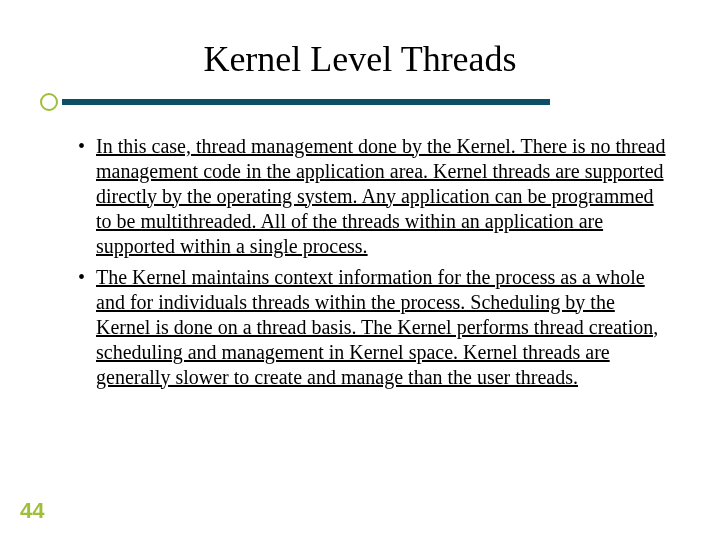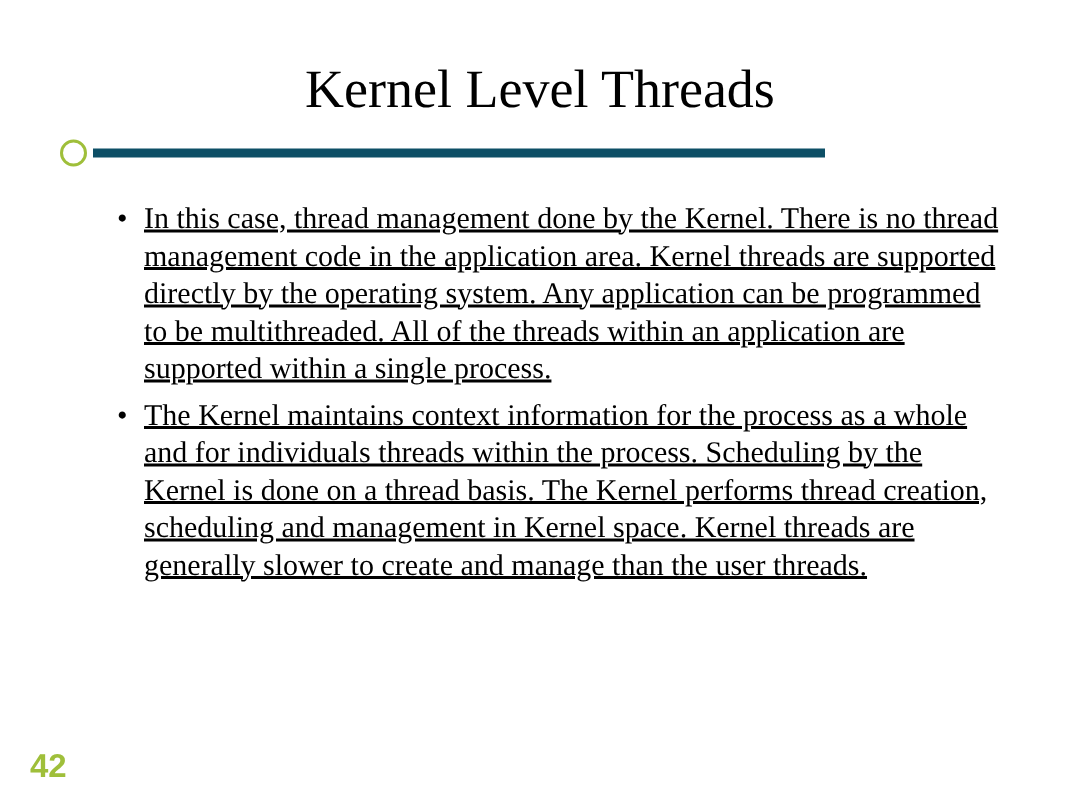--- a/index.html
+++ b/index.html
@@ -26,14 +26,14 @@
   <div class="rule-area">
     <span class="rule-dot"></span>
     <span class="rule-line"></span>
   </div>
   <div class="body">
     <ul class="bullet-list">
       <li>In this case, thread management done by the Kernel. There is no thread management code in the application area. Kernel threads are supported directly by the operating system. Any application can be programmed to be multithreaded. All of the threads within an application are supported within a single process.</li>
       <li>The Kernel maintains context information for the process as a whole and for individuals threads within the process. Scheduling by the Kernel is done on a thread basis. The Kernel performs thread creation, scheduling and management in Kernel space. Kernel threads are generally slower to create and manage than the user threads.</li>
     </ul>
   </div>
-  <div class="page-num">42</div>
+  <div class="page-num">44</div>
 </div>
 
 </body></html>

